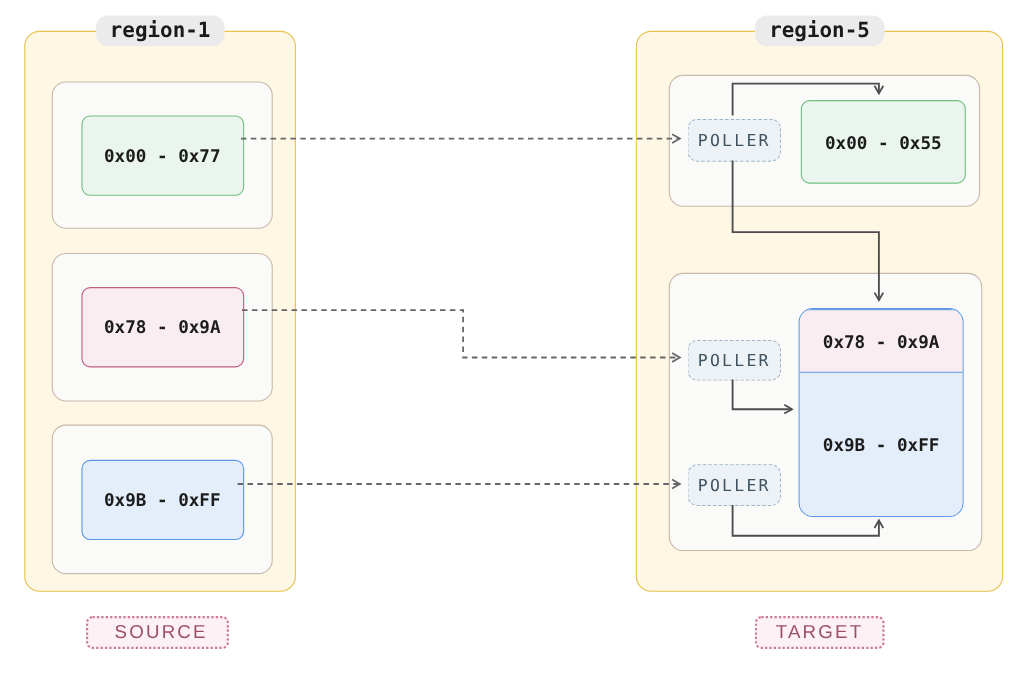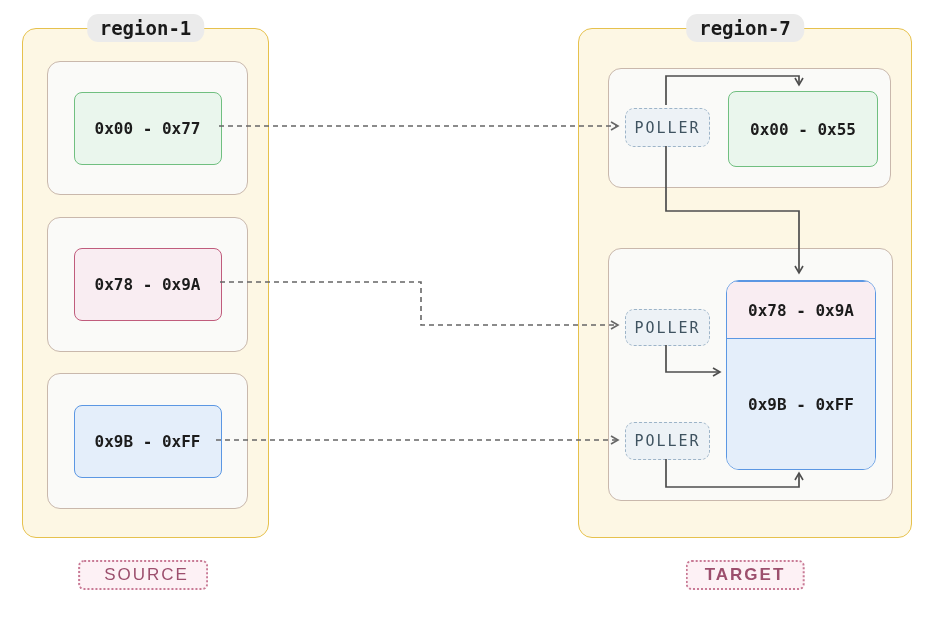--- a/index.html
+++ b/index.html
@@ -23,21 +23,21 @@
     font-size:19px;font-weight:bold;color:#1a1a1a;
     white-space:nowrap;line-height:26px;z-index:3;
   }
   
   .group{
     position:absolute;
     background:var(--inner-fill,#fafaf8);
     border:1px solid var(--inner-border,#c9b8ac);
     border-radius:13px;
   }
-  .group.flexcenter{display:flex;align-items:center;justify-content:center;}
+  .group.flexcenter{display:flex;align-items:center;justify-content:center;margin-top:13px;}
   
   .block{
     width:146px;height:71px;border-radius:8px;
     display:flex;align-items:center;justify-content:center;
     font-size:16px;font-weight:bold;color:#1c1c1c;white-space:nowrap;
   }
   .block.abs{position:absolute;}
   .block.green{background:var(--green-fill,#eaf6ed);border:1.5px solid var(--green-border,#70bf80);}
   .block.pink {background:var(--pink-fill,#f9edf2);border:1.5px solid var(--pink-border,#c05c7c);}
   .block.blue {background:var(--blue-fill,#e4eefa);border:1.5px solid var(--blue-border,#5b97e3);}
@@ -96,40 +96,40 @@
     <div class="group flexcenter" style="left:24px;top:188px;width:199px;height:133px;">
       <div class="block pink">0x78 - 0x9A</div>
     </div>
 
     <div class="group flexcenter" style="left:24px;top:344px;width:199px;height:134px;">
       <div class="block blue">0x9B - 0xFF</div>
     </div>
   </div>
 
   <div class="region" style="left:578px;top:28px;width:332px;height:508px;">
-    <div class="region-label">region-7</div>
+    <div class="region-label">region-5</div>
 
     <div class="group" style="left:29px;top:39px;width:281px;height:118px;">
       <div class="poller" style="left:16px;top:39px;height:39px;">POLLER</div>
       <div class="block green abs" style="left:119px;top:22px;width:148px;height:74px;">0x00 - 0x55</div>
     </div>
 
     <div class="group" style="left:29px;top:219px;width:283px;height:251px;">
       <div class="poller" style="left:16px;top:60px;height:37px;">POLLER</div>
       <div class="poller" style="left:16px;top:173px;">POLLER</div>
 
       <div class="stack" style="left:117px;top:31px;">
         <div class="seg pink">0x78 - 0x9A</div>
         <div class="seg blue">0x9B - 0xFF</div>
       </div>
     </div>
   </div>
 
   <div class="tag" style="left:143px;top:560px;padding-left:24px;">SOURCE</div>
-  <div class="tag" style="left:745px;top:560px;font-weight:bold;">TARGET</div>
+  <div class="tag" style="left:745px;top:560px;">TARGET</div>
 
   <svg class="connectors" width="929" height="623" viewBox="0 0 929 623">
     <defs>
       <marker id="ah-d" markerUnits="userSpaceOnUse" markerWidth="12" markerHeight="12" viewBox="0 0 12 12" refX="9" refY="6" orient="auto">
         <path class="ah ah-d" d="M2,2 L9,6 L2,10"></path>
       </marker>
       <marker id="ah-s" markerUnits="userSpaceOnUse" markerWidth="12" markerHeight="12" viewBox="0 0 12 12" refX="9" refY="6" orient="auto">
         <path class="ah ah-s" d="M2,2 L9,6 L2,10"></path>
       </marker>
     </defs>

